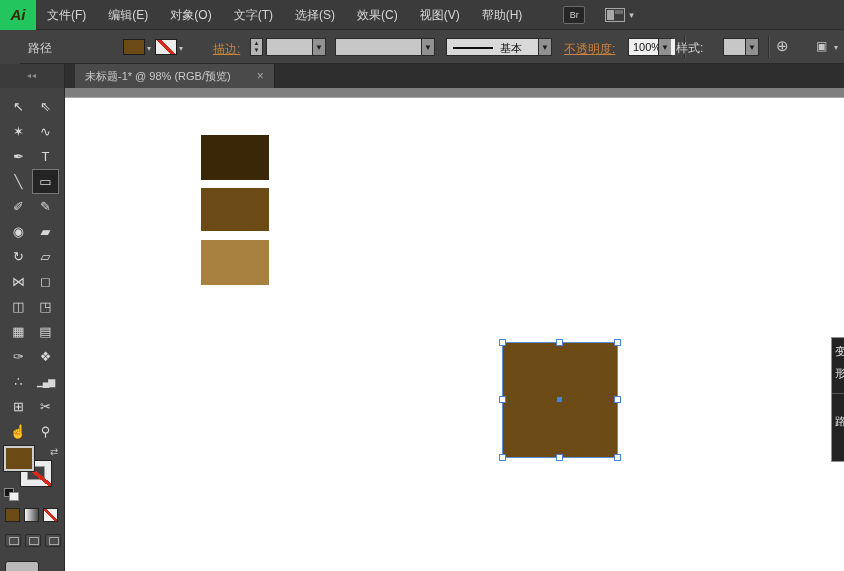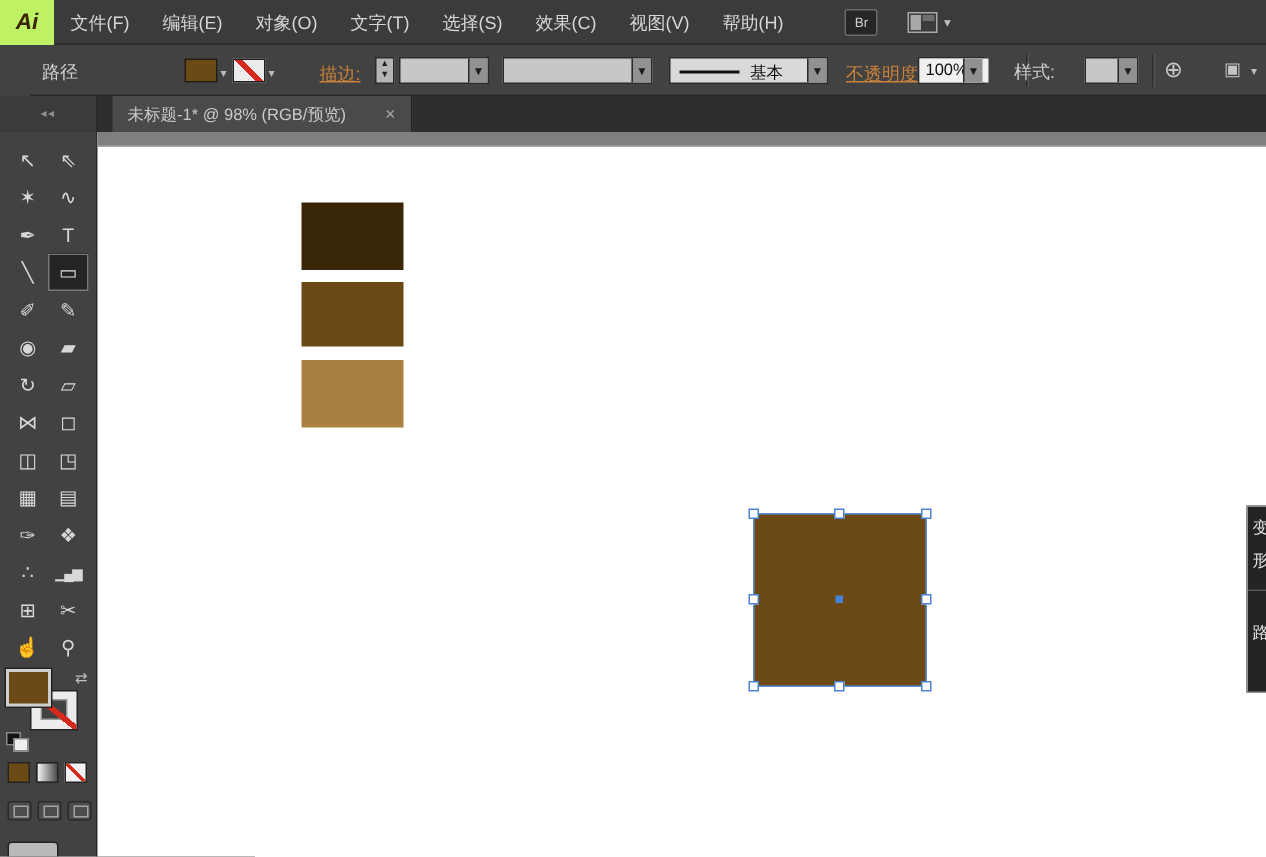--- a/index.html
+++ b/index.html
@@ -2,21 +2,21 @@
 <html><head>
 <meta charset="utf-8">
 <style>
   html,body{margin:0;padding:0;}
   body{width:844px;height:571px;overflow:hidden;position:relative;background:#424242;
        font-family:"Liberation Sans", sans-serif;-webkit-font-smoothing:antialiased;}
 
   
   .menubar{position:absolute;left:0;top:0;width:844px;height:30px;background:#3b3b3b;
            display:flex;align-items:center;border-bottom:1px solid #2b2b2b;box-sizing:border-box;}
-  .logo{width:36px;height:30px;background:#bef264;color:#3a2607;font-weight:bold;font-size:15px;
+  .logo{width:36px;height:30px;background:#22c55e;color:#3a2607;font-weight:bold;font-size:15px;
         display:flex;align-items:center;justify-content:center;font-style:italic;}
   .menu-item{padding:0 11px;font-size:12px;color:#d6d6d6;height:30px;line-height:30px;cursor:default;}
   .br-badge{margin-left:30px;width:20px;height:16px;background:#262626;border:1px solid #6a6a6a;
             border-radius:2px;color:#cfcfcf;font-size:9px;display:flex;align-items:center;justify-content:center;}
   .ws-switch{margin-left:20px;display:flex;align-items:center;gap:4px;}
   .ws-icon{width:20px;height:14px;border:1px solid #a8a8a8;position:relative;box-sizing:border-box;background:#3b3b3b;}
   .ws-icon .ws-a{position:absolute;left:1px;top:1px;width:7px;height:10px;background:#a8a8a8;}
   .ws-icon .ws-b{position:absolute;right:1px;top:1px;width:8px;height:4px;background:#6f6f6f;}
   .dd-glyph{color:#c0c0c0;font-size:9px;}
 
@@ -151,21 +151,21 @@
       <span class="arr">▼</span>
     </span>
 
     <span class="strokestyle">
       <span class="line"></span>
       <span class="lbl">基本</span>
       <span class="arr">▼</span>
     </span>
 
     <span class="cb-link" style="left:544px">不透明度:</span>
-    <span class="dropdown" style="left:592px;width:44px">
+    <span class="dropdown" style="left:608px;width:44px">
       <span class="val" style="background:#f0f0f0;left:0;top:0;width:46px;height:16px;padding:2px 0 0 4px;box-sizing:border-box">100%</span>
       <span class="arr">▼</span>
     </span>
 
     <span class="sep" style="left:664px"></span>
     <span class="cb-label" style="left:656px">样式:</span>
     <span class="dropdown" style="left:703px;width:36px">
       <span class="arr">▼</span>
     </span>
 

